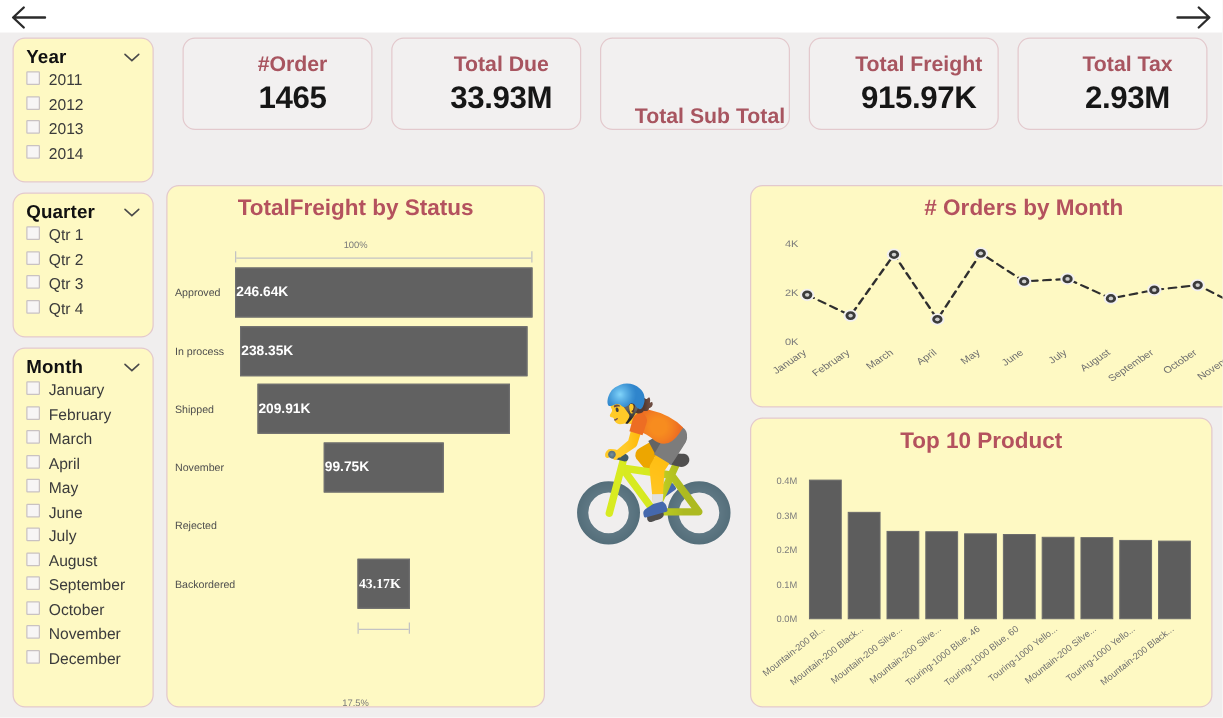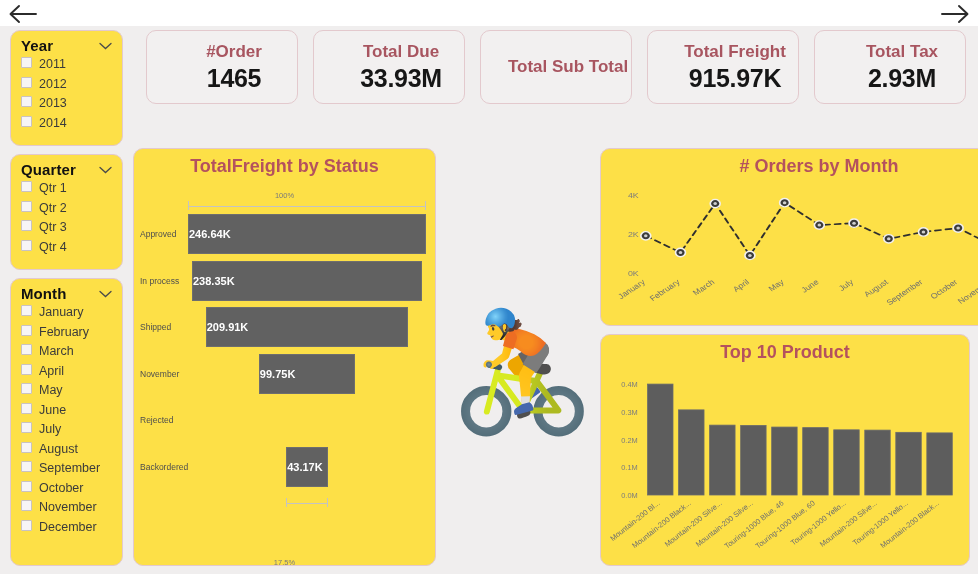--- a/index.html
+++ b/index.html
@@ -35,21 +35,21 @@
   .canvas {
     position: absolute;
     top: 22px; left: 0;
     width: 978px; height: 552px;
     background: #f0eeee;
   }
 
   
   .card {
     position: absolute;
-    background: #fde047;
+    background: #fef9c3;
     border: 1px solid #e3c9cd;
     border-radius: 10px;
   }
 
   
   .slicer { left: 10px; padding: 6px 10px 8px 10px; }
   .slicer-head {
     display: flex;
     align-items: center;
     justify-content: space-between;
@@ -329,21 +329,21 @@
   </div>
 
   <div class="card kpi" id="kpi-0" style="left: 146px; width: 152px;">
     <span class="kpi-title">#Order</span>
     <span class="kpi-value">1465</span>
   </div>
   <div class="card kpi" id="kpi-1" style="left: 313px; width: 152px;">
     <span class="kpi-title">Total Due</span>
     <span class="kpi-value">33.93M</span>
   </div>
-  <div class="card kpi" id="kpi-2" style="left: 480px; width: 152px;">
+  <div class="card kpi" id="kpi-2" style="left: 480px; width: 152px; justify-content: flex-end;">
     <span class="kpi-title">Total Sub Total</span>
   </div>
   <div class="card kpi" id="kpi-3" style="left: 647px; width: 152px;">
     <span class="kpi-title">Total Freight</span>
     <span class="kpi-value">915.97K</span>
   </div>
   <div class="card kpi" id="kpi-4" style="left: 814px; width: 152px;">
     <span class="kpi-title">Total Tax</span>
     <span class="kpi-value">2.93M</span>
   </div>
@@ -376,21 +376,21 @@
             <div class="funnel-cat">November</div>
             <div class="funnel-bar" style="left: 124.872px; width: 96.2557px;">
               <span class="funnel-val">99.75K</span>
             </div>
           </div>
           <div class="funnel-row">
             <div class="funnel-cat">Rejected</div>
           </div>
           <div class="funnel-row">
             <div class="funnel-cat">Backordered</div>
-            <div class="funnel-bar" style="left: 152.171px; width: 41.6577px;">
+            <div class="funnel-bar" style="left: 152.171px; width: 41.6577px; font-family: Liberation Serif, serif;">
               <span class="funnel-val">43.17K</span>
             </div>
           </div>
         </div>
       <div class="pct-rule" id="pct-rule-bot" style="left: 152.171px; width: 41.6577px; top: 321px;"></div>
       <div class="pct-bot" id="pct-bot-label" style="top: 333px; margin-top: 48px;">17.5%</div>
     </div>
   </div>
 
   <div id="bike">

